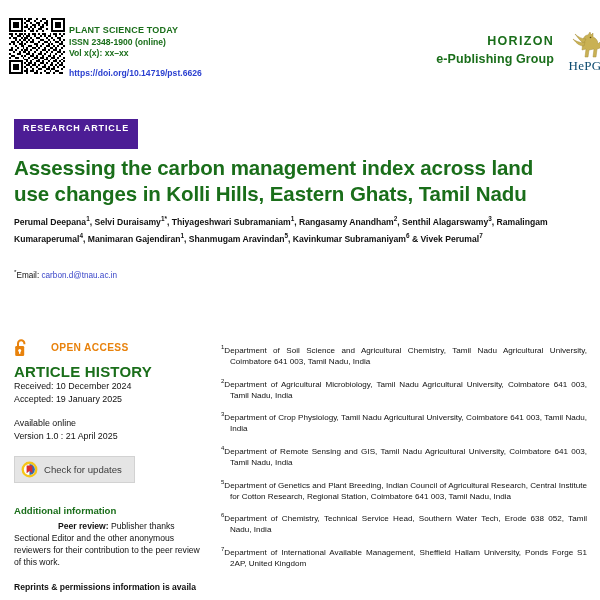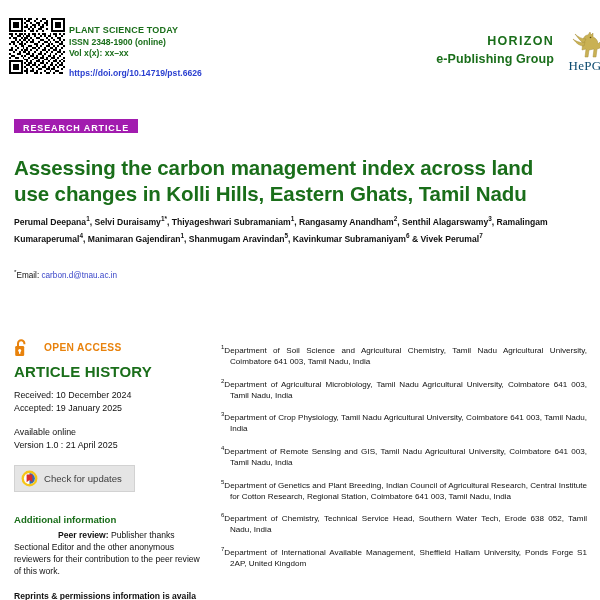--- a/index.html
+++ b/index.html
@@ -87,26 +87,26 @@
     font-weight: normal;
     color: #0c4a6e;
     letter-spacing: .3px;
     margin-top: -2px;
   }
 
   
   .badge {
     position: absolute;
     left: 14px; top: 119px;
-    background: #a21caf;
+    background: #4c1d95;
     color: #ffffff;
     font-size: 9px;
     font-weight: bold;
     letter-spacing: .9px;
-    padding: 4px 9px 0 9px;
+    padding: 4px 9px 16px 9px;
     display: inline-block;
   }
 
   
   .title {
     position: absolute;
     left: 14px; top: 141px;
     width: 540px;
     color: #1a6e1a;
     font-size: 20.5px;
@@ -139,41 +139,41 @@
 
   
   .left-col {
     position: absolute;
     left: 14px; top: 337px;
     width: 190px;
   }
   .oa-row {
     display: flex;
     align-items: center;
-    gap: 15px;
+    gap: 22px;
     height: 20px;
     text-align: center;
   }
   .oa-icon svg { display: block; }
   .oa-label {
     color: #e8820c;
     font-size: 10.2px;
     font-weight: bold;
     letter-spacing: .35px;
   }
 
   .section-head {
     color: #1a6e1a;
     font-size: 15px;
     font-weight: bold;
     letter-spacing: .2px;
     margin-top: 6px;
   }
   .hist-lines {
-    margin-top: 9px;
+    margin-top: 0;
     font-size: 8.9px;
     line-height: 1.45;
     color: #111;
   }
   .avail-lines {
     margin-top: 11px;
     font-size: 8.9px;
     line-height: 1.45;
     color: #111;
   }

